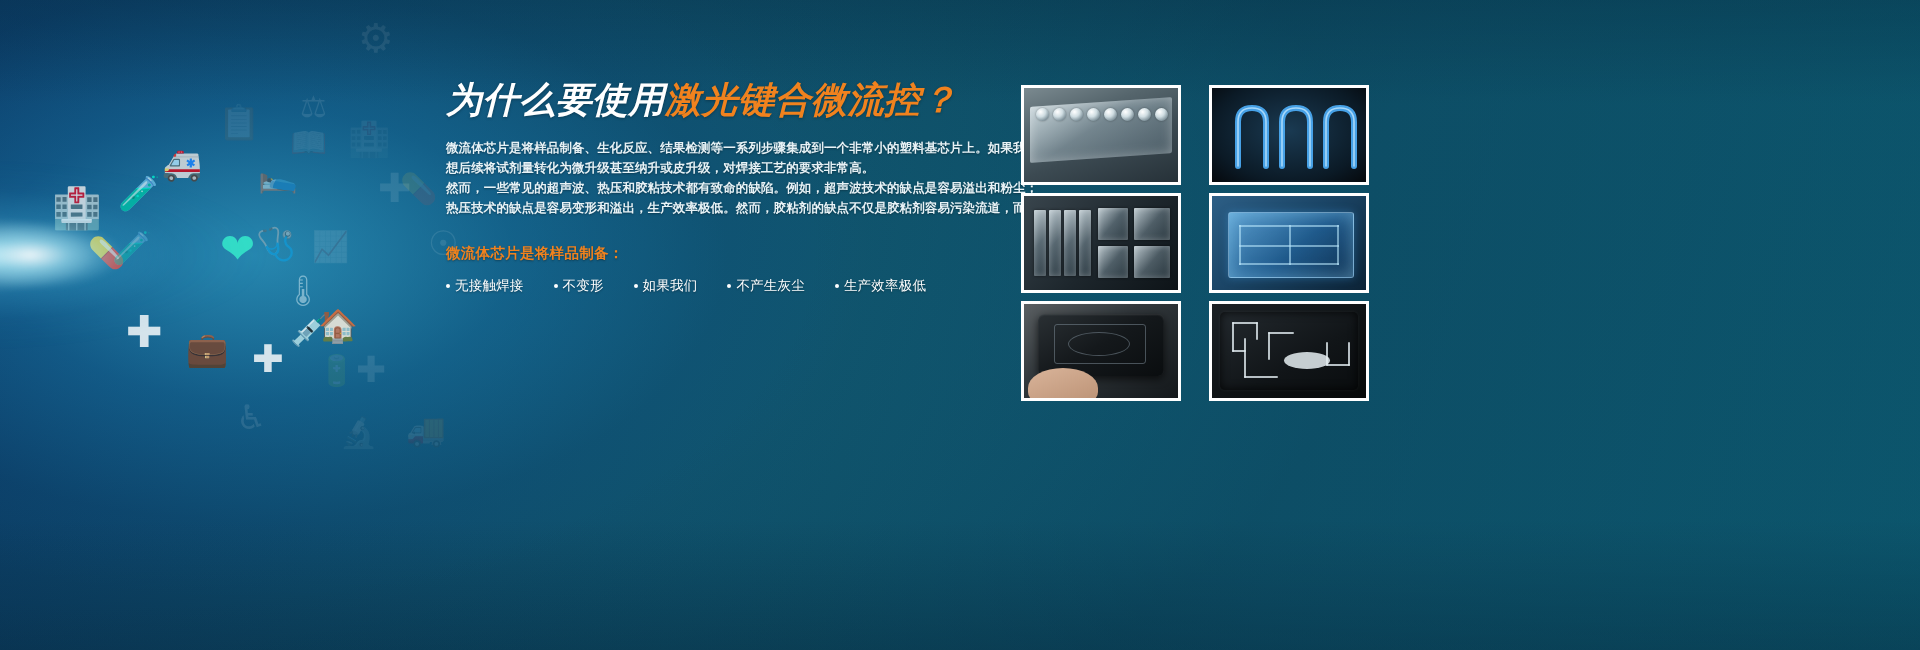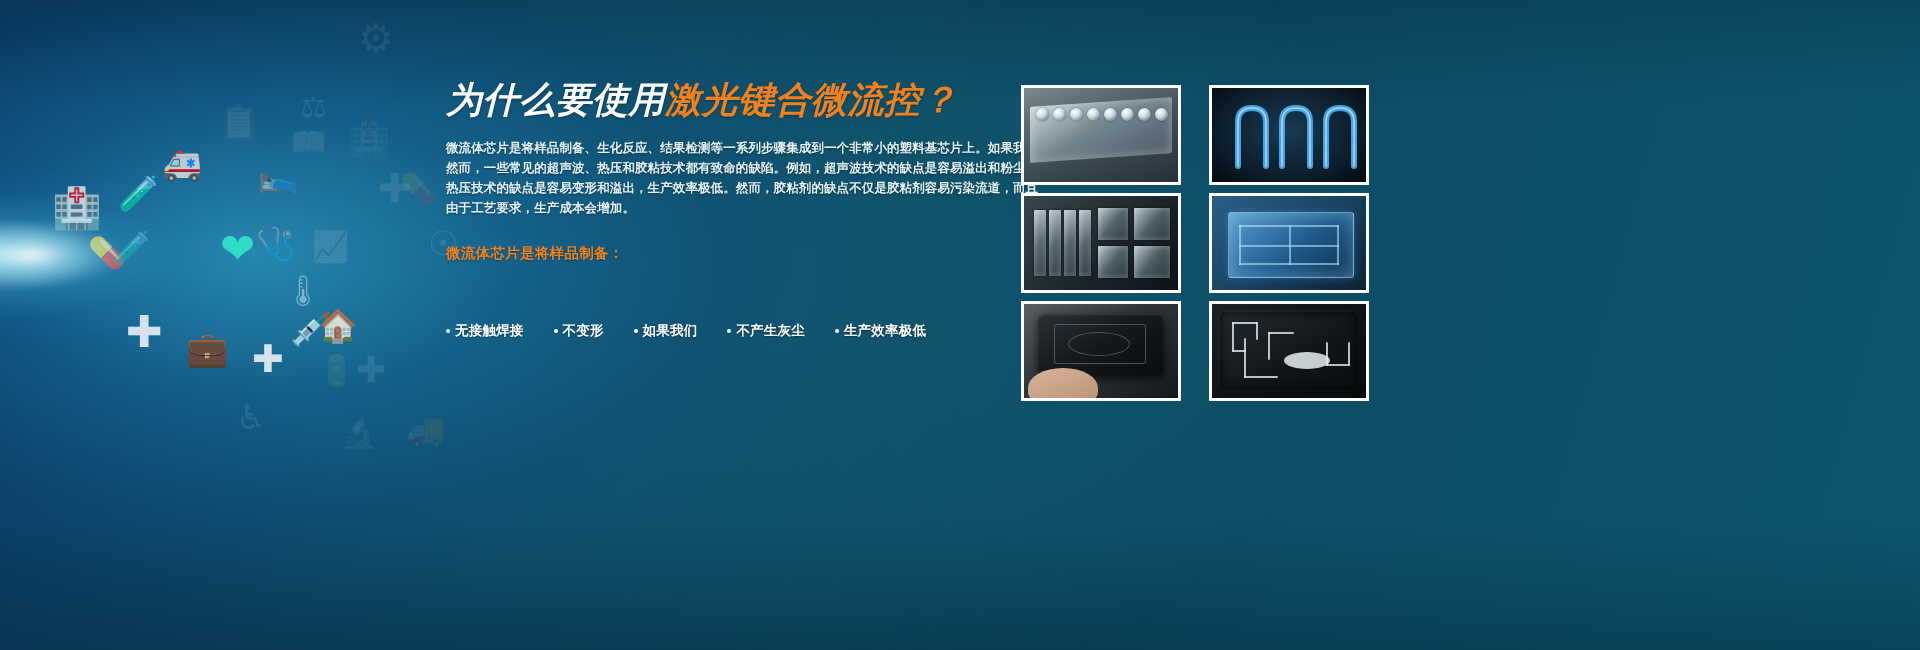--- a/index.html
+++ b/index.html
@@ -81,24 +81,23 @@
     text-shadow:0 1px 2px rgba(0,0,0,0.35);
   }
 
   .bullets {
     margin-top:14px;
     display:flex; align-items:center;
     gap:30px; white-space:nowrap;
   }
   .bullet {
     display:flex; align-items:center; gap:5px;
-    color:#ffffff; font-size:13.5px; font-weight:bold;
+    color:#ffffff; font-size:13.5px; font-weight:normal;
     letter-spacing:0.2px;
     text-shadow:0 1px 2px rgba(0,0,0,0.35);
-    margin-top:45px;
   }
   .dot { width:4px; height:4px; border-radius:50%; background:#ffffff; flex:none; }
 
   
   .gallery {
     position:absolute; left:1021px; top:85px;
     display:grid;
     grid-template-columns:160px 160px;
     grid-template-rows:100px 100px 100px;
     gap:8px 28px;
@@ -224,23 +223,23 @@
   <div class="vignette"></div>
 
   <div class="content">
 
     <div class="headline">
       <span class="w">为什么要使用</span><span class="o">激光键合微流控？</span>
     </div>
 
     <div class="para">
       <p>微流体芯片是将样品制备、生化反应、结果检测等一系列步骤集成到一个非常小的塑料基芯片上。如果我们</p>
+      <p>想后续将试剂量转化为微升级甚至纳升或皮升级，对焊接工艺的要求非常高。</p>
       <p>然而，一些常见的超声波、热压和胶粘技术都有致命的缺陷。例如，超声波技术的缺点是容易溢出和粉尘；</p>
       <p>热压技术的缺点是容易变形和溢出，生产效率极低。然而，胶粘剂的缺点不仅是胶粘剂容易污染流道，而且</p>
-      <p>由于工艺要求，生产成本会增加。</p>
     </div>
 
     <div class="adv-title">微流体芯片是将样品制备：</div>
 
     <div class="bullets">
       <div class="bullet">
         <span class="dot"></span>
         <span>无接触焊接</span>
       </div>
       <div class="bullet">

